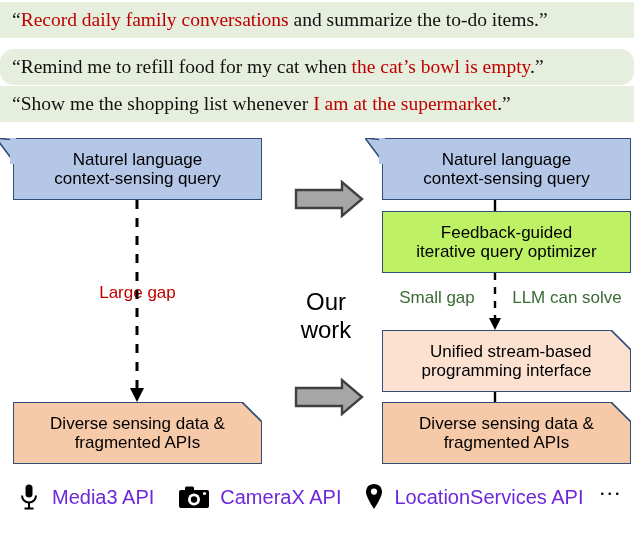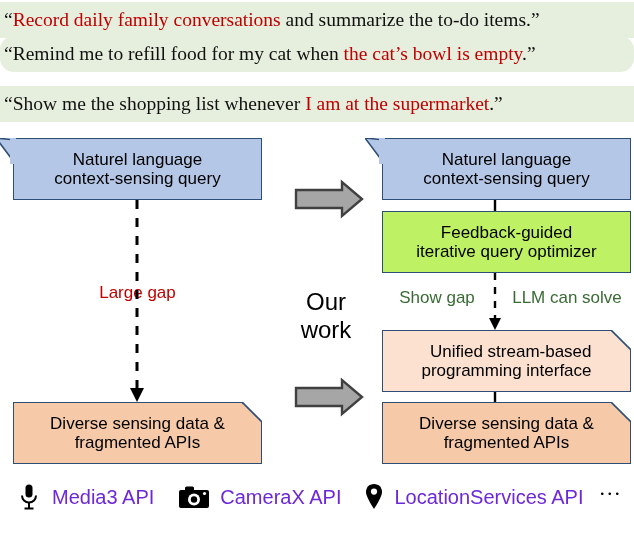--- a/index.html
+++ b/index.html
@@ -12,25 +12,25 @@
 
   
   .banner{
     position:absolute;left:0;width:634px;
     background:#e6eedd;
     display:flex;align-items:center;
     font-family:"Liberation Serif", serif;
     font-size:19.5px;color:#111111;
     white-space:nowrap;
     box-sizing:border-box;
-    padding-left:4px;
+    padding-left:12px;
   }
   .banner .hl{color:#c00000;}
   #banner0{top:2px;height:36px;}
-  #banner1{top:36px;height:36px;border-radius:14px;}
+  #banner1{top:49px;height:36px;border-radius:14px;}
   #banner2{top:86px;height:36px;}
 
   
   .box{
     position:absolute;box-sizing:border-box;
     border:1.6px solid #2f4e77;
     display:flex;align-items:center;justify-content:center;
     text-align:center;line-height:1.12;
     font-family:"Liberation Sans", sans-serif;
     font-size:17px;color:#000000;
@@ -134,21 +134,21 @@
     </svg>
     <span>Naturel language
 context-sensing query</span>
   </div>
 
   <div class="box lightblue" id="right-2" style="left:382px;top:211px;width:249px;height:62px;">
     <span>Feedback-guided
 iterative query optimizer</span>
   </div>
 
-  <div class="lbl green" id="right-gap-left" style="left:382px;top:288px;width:110px;">Show gap</div>
+  <div class="lbl green" id="right-gap-left" style="left:382px;top:288px;width:110px;">Small gap</div>
 
   <div class="lbl green" id="right-gap-right" style="left:500px;top:288px;width:134px;">LLM can solve</div>
 
   <div class="box peach" id="right-3" style="left:382px;top:330px;width:249px;height:62px;text-align:right;">
     <svg class="corner" viewBox="0 0 20 20">
       <polygon points="0,0 20,20 20,0" fill="#ffffff"></polygon>
       <polyline points="0,0 20,20" fill="none" stroke="#2f4e77" stroke-width="1.6"></polyline>
     </svg>
     <span>Unified stream-based
 programming interface</span>

